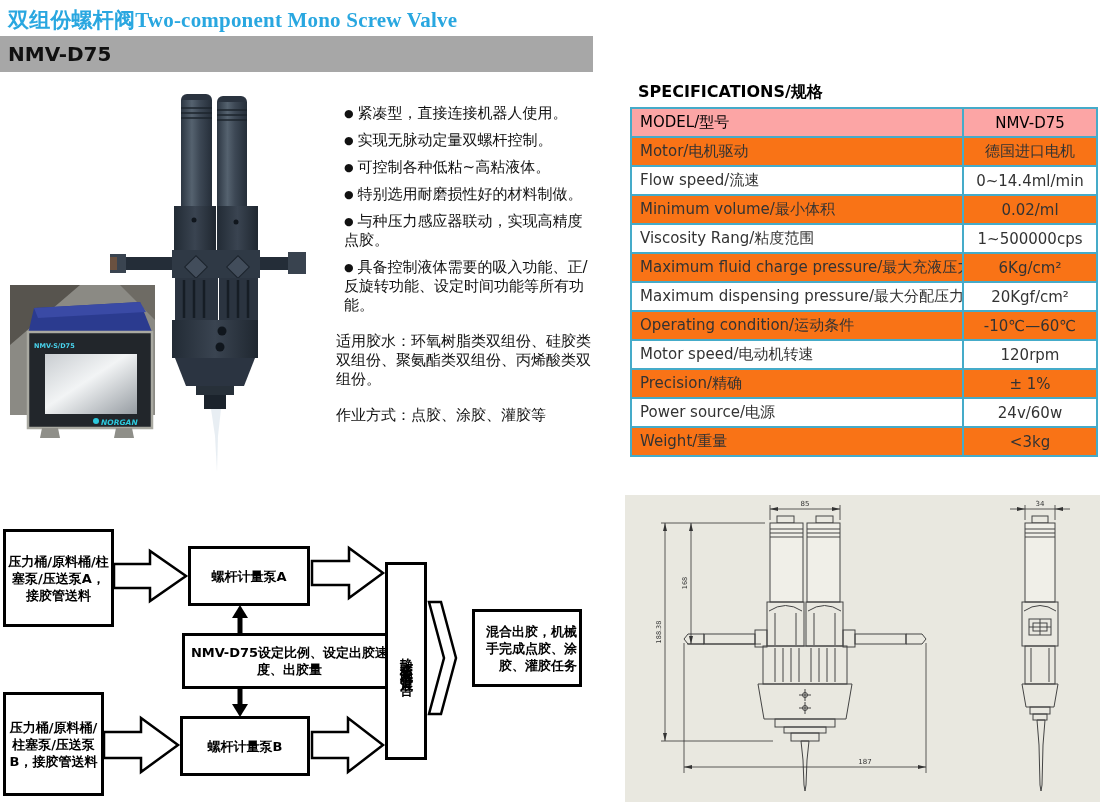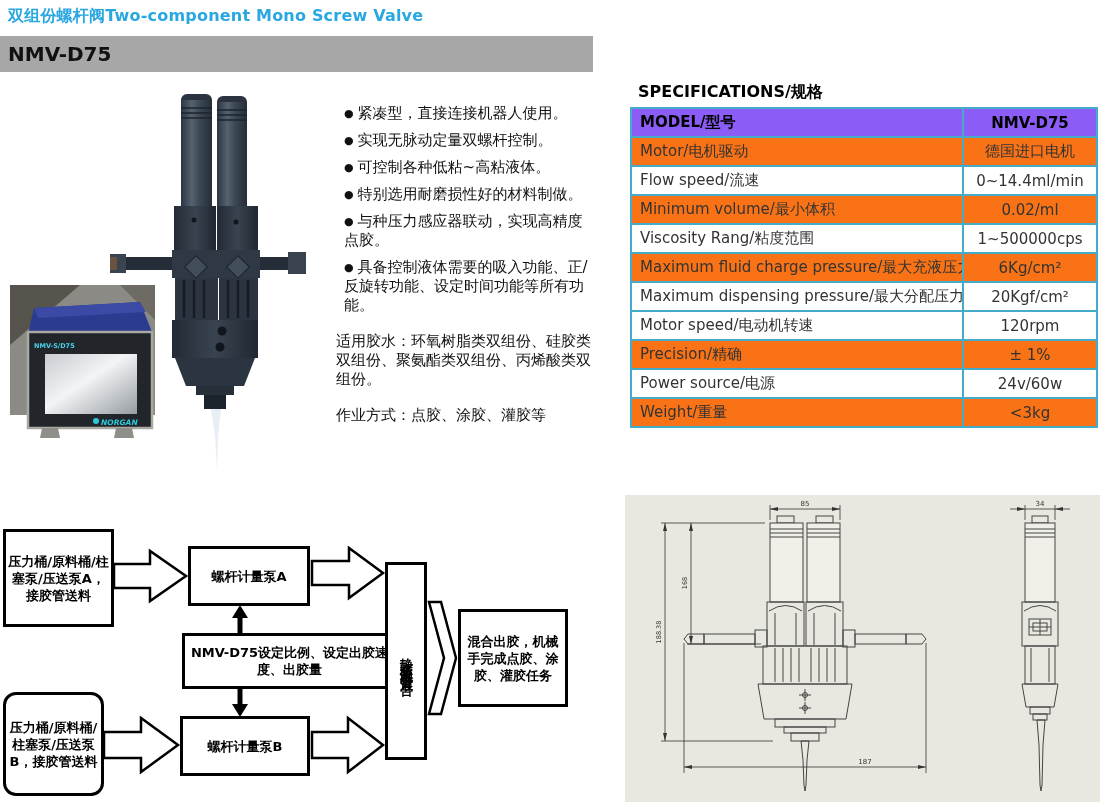--- a/index.html
+++ b/index.html
@@ -4,22 +4,22 @@
 <style>
   * { margin:0; padding:0; box-sizing:border-box; }
   html,body { background:#fff; }
   body { font-family:"DejaVu Sans","Liberation Sans",sans-serif; }
   #page {
     position:relative; width:1100px; height:802px; background:#ffffff;
     overflow:hidden; color:#000;
   }
   
   .page-title {
-    position:absolute; left:8px; top:6px; font-size:16px; font-weight:bold;
-    color:#29a7e0; letter-spacing:0.2px;
+    position:absolute; left:8px; top:6px; font-size:21px; font-weight:bold;
+    color:#29a7e0; letter-spacing:0.2px;font-family:Liberation Serif, serif;
   }
   .model-bar {
     position:absolute; left:0; top:36px; width:593px; height:36px;
     background:#a7a7a7; line-height:36px; padding-left:8px;
     font-size:20px; font-weight:bold; color:#111;
   }
   
   .features {
     position:absolute; left:336px; top:96px; width:262px;
     font-size:15px; line-height:19px; color:#111;
@@ -36,21 +36,21 @@
   .specs-table {
     position:absolute; left:630px; top:107px; width:468px;
     border-collapse:collapse; table-layout:fixed; font-size:15px; color:#333;
   }
   .specs-table td {
     border:2px solid #45abc9; height:29px; padding:0 4px 0 8px;
     overflow:hidden; white-space:nowrap;
   }
   .specs-table td.val { width:134px; text-align:center; padding:0 2px; }
   .specs-table tr.alt td { background:#f97316; }
-  .specs-table tr.head td { background:#8b5cf6; font-weight:bold; color:#000; }
+  .specs-table tr.head td { background:#fca5a5; font-weight:normal; color:#000; }
   
   .flow { position:absolute; left:0; top:520px; width:600px; height:282px; }
   .flow svg.arrows { position:absolute; left:0; top:0; }
   .fbox {
     position:absolute; background:#fff; border:3px solid #000;
     display:flex; align-items:center; justify-content:center; text-align:center;
     font-weight:bold; font-size:13px; line-height:17px; color:#000; padding:2px;
   }
   .fbox.mixer {
     writing-mode:vertical-rl; text-orientation:upright; letter-spacing:3px;
@@ -203,20 +203,24 @@
           <td class="val">1~500000cps</td>
         </tr>
       <tr class="alt">
           <td>Maximum fluid charge pressure/最大充液压力</td>
           <td class="val">6Kg/cm²</td>
         </tr>
       <tr>
           <td>Maximum dispensing pressure/最大分配压力</td>
           <td class="val">20Kgf/cm²</td>
         </tr>
+      <tr class="alt">
+          <td>Operating condition/运动条件</td>
+          <td class="val">-10℃—60℃</td>
+        </tr>
       <tr>
           <td>Motor speed/电动机转速</td>
           <td class="val">120rpm</td>
         </tr>
       <tr class="alt">
           <td>Precision/精确</td>
           <td class="val">± 1%</td>
         </tr>
       <tr>
           <td>Power source/电源</td>
@@ -243,24 +247,24 @@
         <line x1="240" y1="169" x2="240" y2="186"></line>
       </g>
       <g fill="#000">
         <polygon points="240,85 232,98 248,98"></polygon>
         <polygon points="240,197 232,184 248,184"></polygon>
       </g>
     </svg>
     <div class="fbox" style="left:3px; top:9px; width:111px; height:98px;">压力桶/原料桶/柱塞泵/压送泵A，接胶管送料</div>
     <div class="fbox" style="left:188px; top:26px; width:122px; height:60px;">螺杆计量泵A</div>
     <div class="fbox" style="left:162px; top:113px; width:215px; height:56px;margin-left:20px;">NMV-D75设定比例、设定出胶速度、出胶量</div>
-    <div class="fbox" style="left:3px; top:172px; width:101px; height:104px;border-radius:13px;">压力桶/原料桶/柱塞泵/压送泵B，接胶管送料</div>
+    <div class="fbox" style="left:3px; top:172px; width:101px; height:104px;">压力桶/原料桶/柱塞泵/压送泵B，接胶管送料</div>
     <div class="fbox" style="left:180px; top:196px; width:130px; height:60px;">螺杆计量泵B</div>
     <div class="fbox mixer" style="left:385px; top:42px; width:42px; height:198px;">静态高效混合管混合</div>
-    <div class="fbox" style="left:458px; top:89px; width:110px; height:98px;">混合出胶，机械手完成点胶、涂胶、灌胶任务</div>
+    <div class="fbox" style="left:472px; top:89px; width:110px; height:78px;text-align:right;">混合出胶，机械手完成点胶、涂胶、灌胶任务</div>
   </div>
 
   <div class="drawing">
     <svg width="475" height="307" viewBox="0 0 475 307">
       <rect x="0" y="0" width="475" height="307" fill="#e9e8e0"></rect>
 
       <g stroke="#444" stroke-width="1" fill="none">
 
         <rect x="152" y="21" width="17" height="7" fill="#e9e8e0"></rect>
         <rect x="191" y="21" width="17" height="7" fill="#e9e8e0"></rect>

